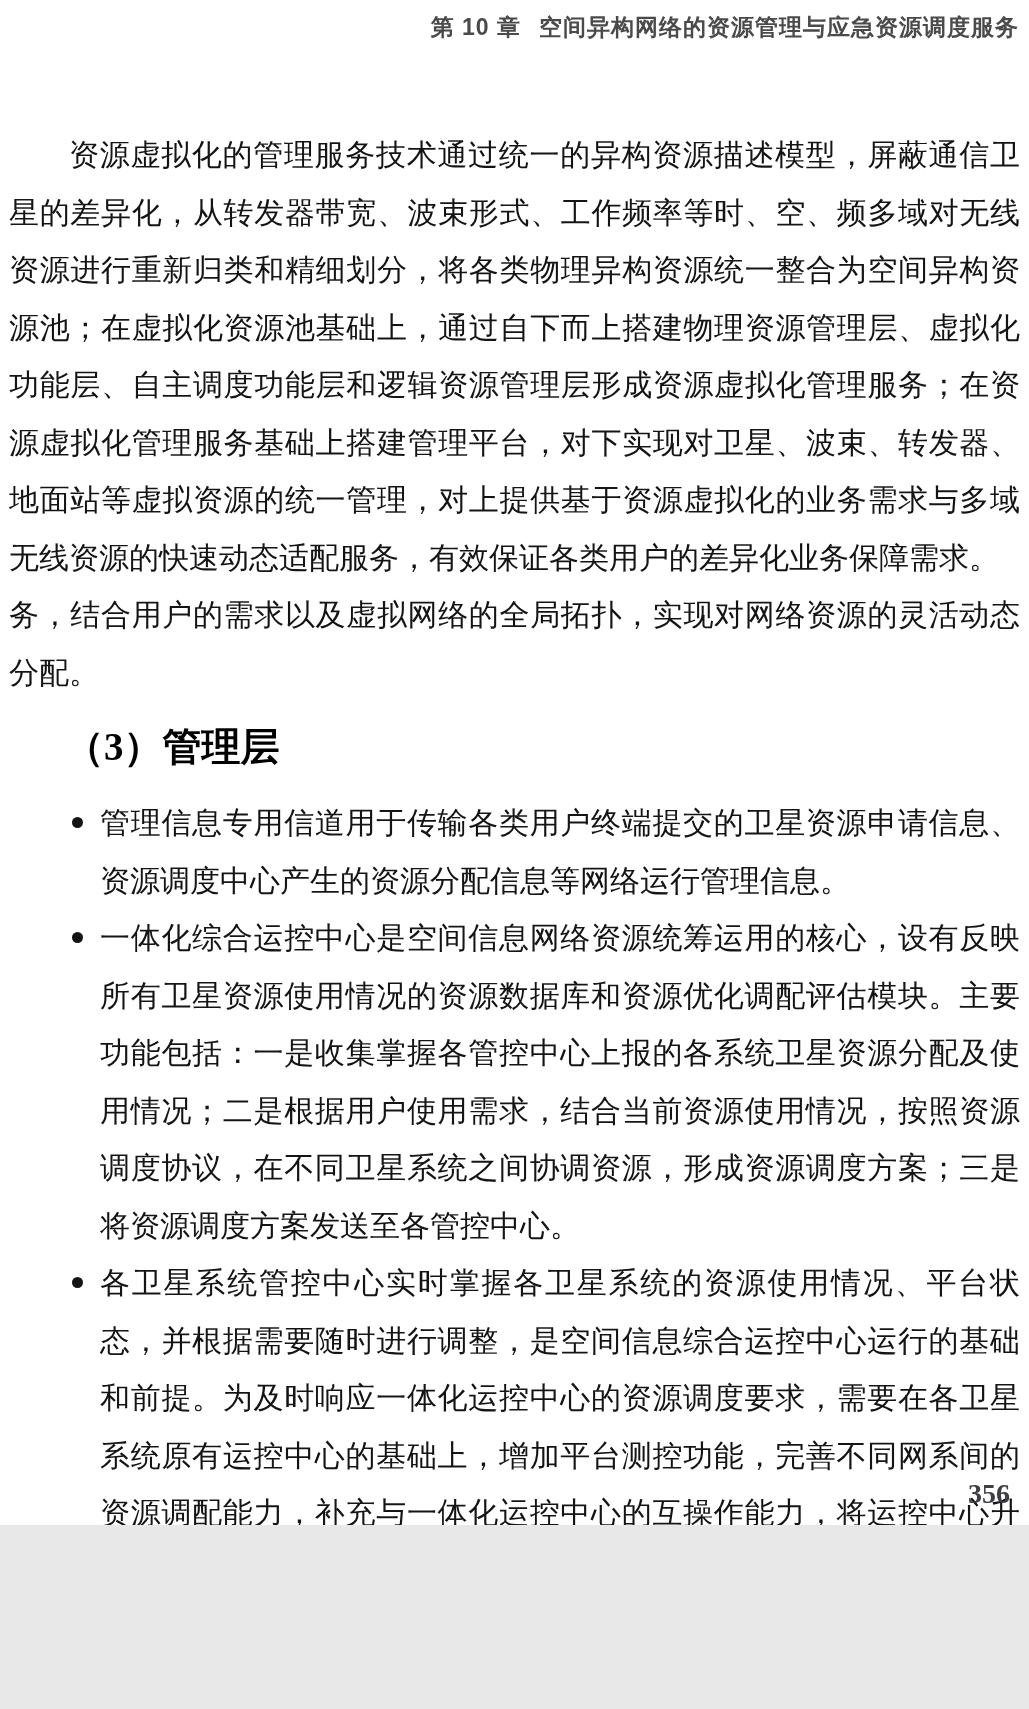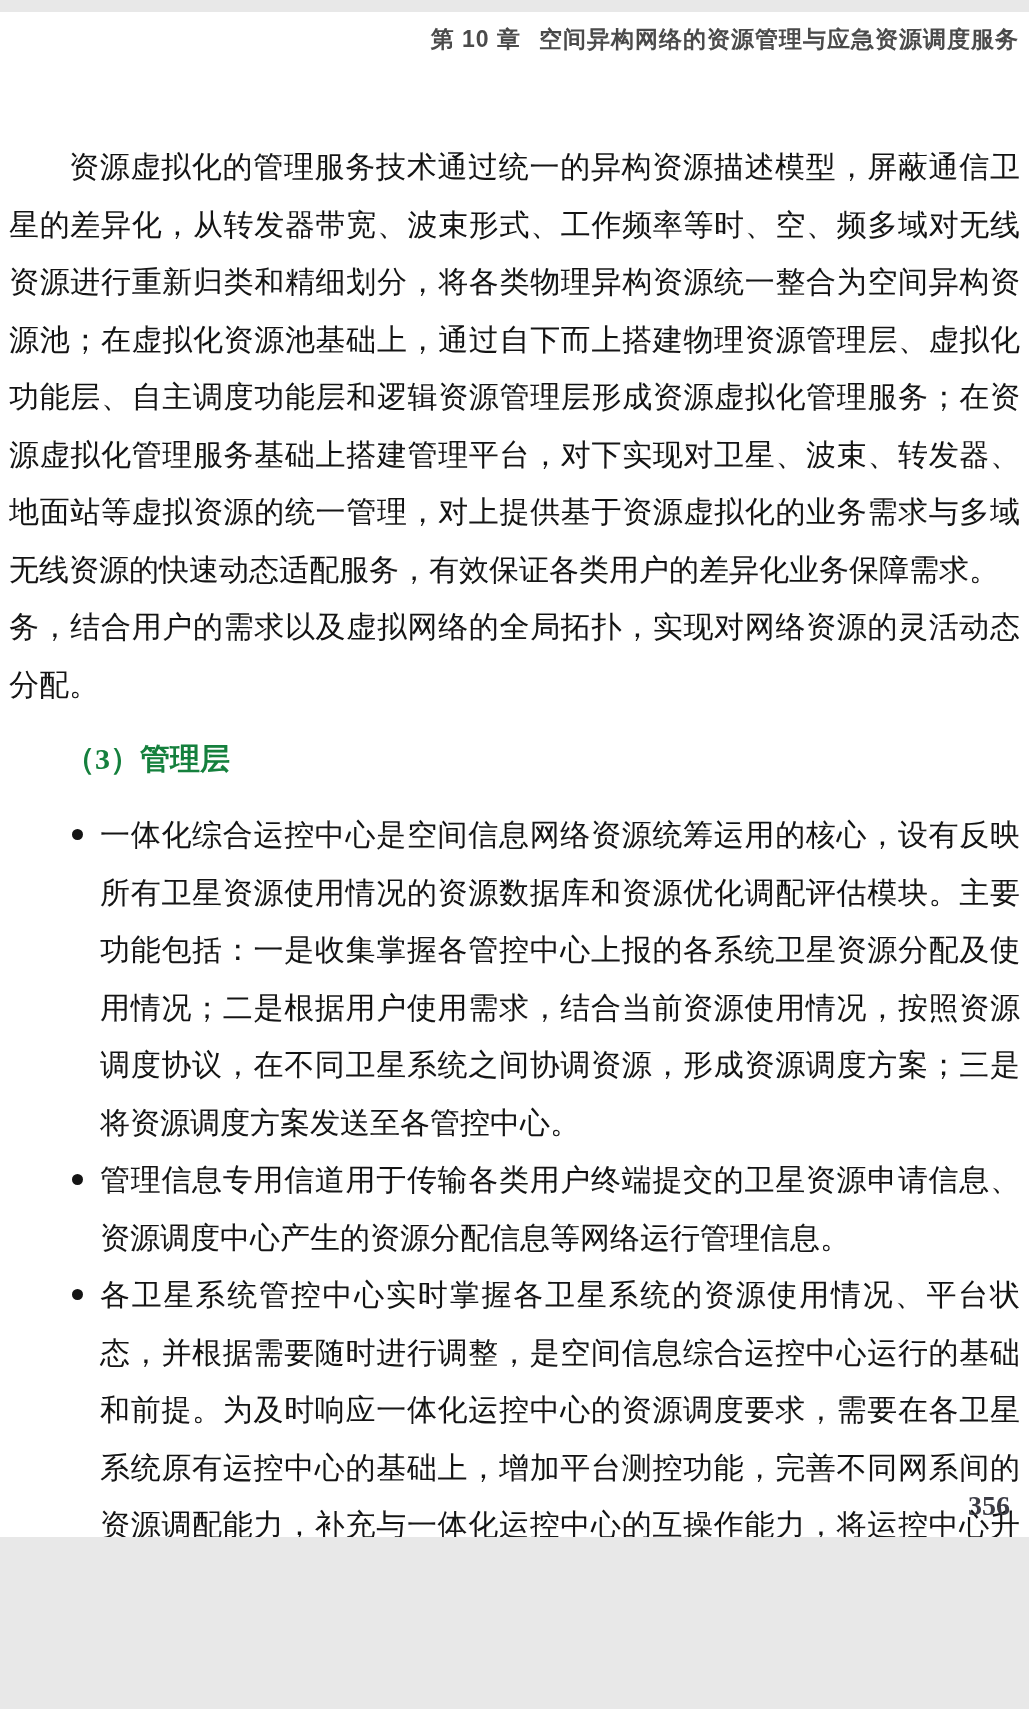--- a/index.html
+++ b/index.html
@@ -4,21 +4,21 @@
 <style>
   html, body {
     margin: 0;
     padding: 0;
     background: #e8e8e8;
   }
   .page {
     position: relative;
     width: 1029px;
     height: 1525px;
-    margin: 12px auto;
+    margin: 0 auto;
     background: #ffffff;
     overflow: hidden;
     font-family: "Liberation Serif", "DejaVu Serif", serif;
     color: #141414;
     box-sizing: border-box;
   }
   .running-header {
     position: absolute;
     top: 12px;
     left: 0;
@@ -46,24 +46,24 @@
   }
   p.para {
     margin: 0;
   }
   p.para.indent {
     text-indent: 2em;
   }
   h3.section-heading {
     margin: 26px 0 27px 0;
     padding-left: 56px;
-    font-size: 30px;
+    font-size: 39px;
     line-height: 40px;
     font-weight: bold;
-    color: #15803d;
+    color: #000000;
     font-family: "Liberation Serif", "DejaVu Serif", serif;
   }
   .bullet-list {
     margin: 0;
   }
   .bullet-item {
     position: relative;
     padding-left: 91px;
   }
   .bullet-dot {
@@ -99,25 +99,25 @@
     <p class="para indent">资源虚拟化的管理服务技术通过统一的异构资源描述模型，屏蔽通信卫星的差异化，从转发器带宽、波束形式、工作频率等时、空、频多域对无线资源进行重新归类和精细划分，将各类物理异构资源统一整合为空间异构资源池；在虚拟化资源池基础上，通过自下而上搭建物理资源管理层、虚拟化功能层、自主调度功能层和逻辑资源管理层形成资源虚拟化管理服务；在资源虚拟化管理服务基础上搭建管理平台，对下实现对卫星、波束、转发器、地面站等虚拟资源的统一管理，对上提供基于资源虚拟化的业务需求与多域无线资源的快速动态适配服务，有效保证各类用户的差异化业务保障需求。</p>
 
     <p class="para">务，结合用户的需求以及虚拟网络的全局拓扑，实现对网络资源的灵活动态分配。</p>
 
     <h3 class="section-heading">（3）管理层</h3>
 
 
     <div class="bullet-list">
       <div class="bullet-item">
         <span class="bullet-dot"></span>
-        <span>一体化综合运控中心是空间信息网络资源统筹运用的核心，设有反映所有卫星资源使用情况的资源数据库和资源优化调配评估模块。主要功能包括：一是收集掌握各管控中心上报的各系统卫星资源分配及使用情况；二是根据用户使用需求，结合当前资源使用情况，按照资源调度协议，在不同卫星系统之间协调资源，形成资源调度方案；三是将资源调度方案发送至各管控中心。</span>
+        <span>管理信息专用信道用于传输各类用户终端提交的卫星资源申请信息、资源调度中心产生的资源分配信息等网络运行管理信息。</span>
       </div>
       <div class="bullet-item">
         <span class="bullet-dot"></span>
-        <span>管理信息专用信道用于传输各类用户终端提交的卫星资源申请信息、资源调度中心产生的资源分配信息等网络运行管理信息。</span>
+        <span>一体化综合运控中心是空间信息网络资源统筹运用的核心，设有反映所有卫星资源使用情况的资源数据库和资源优化调配评估模块。主要功能包括：一是收集掌握各管控中心上报的各系统卫星资源分配及使用情况；二是根据用户使用需求，结合当前资源使用情况，按照资源调度协议，在不同卫星系统之间协调资源，形成资源调度方案；三是将资源调度方案发送至各管控中心。</span>
       </div>
       <div class="bullet-item">
         <span class="bullet-dot"></span>
         <span>各卫星系统管控中心实时掌握各卫星系统的资源使用情况、平台状态，并根据需要随时进行调整，是空间信息综合运控中心运行的基础和前提。为及时响应一体化运控中心的资源调度要求，需要在各卫星系统原有运控中心的基础上，增加平台测控功能，完善不同网系间的资源调配能力，补充与一体化运控中心的互操作能力，将运控中心升级为管控中心。</span>
       </div>
     </div>
 
   </div>
 
   <div class="page-number">356</div>

